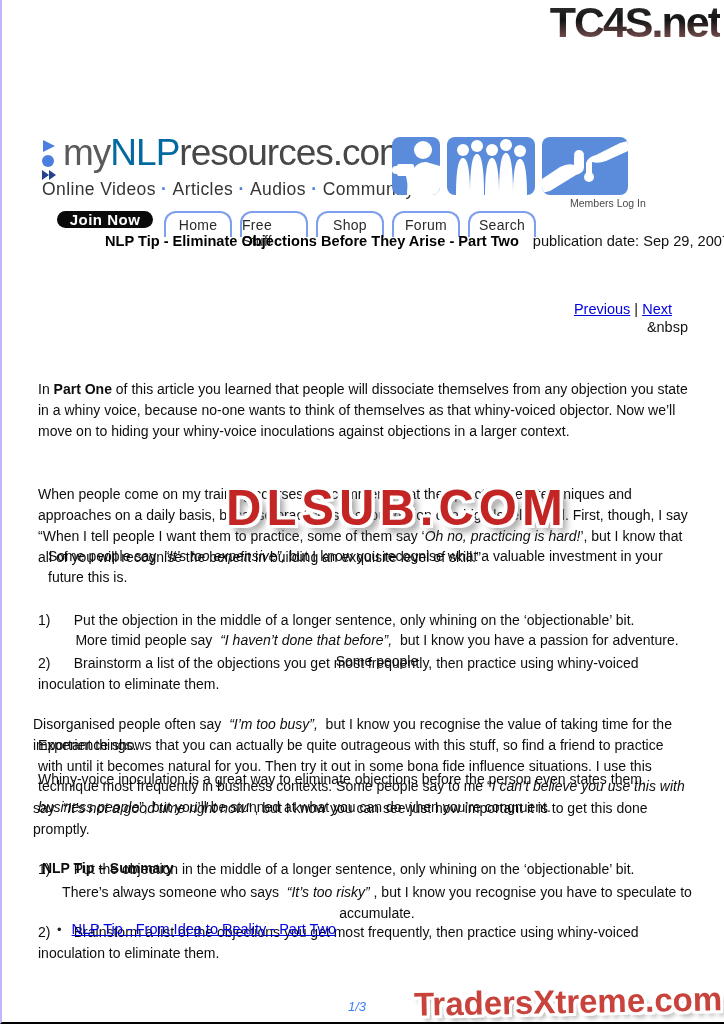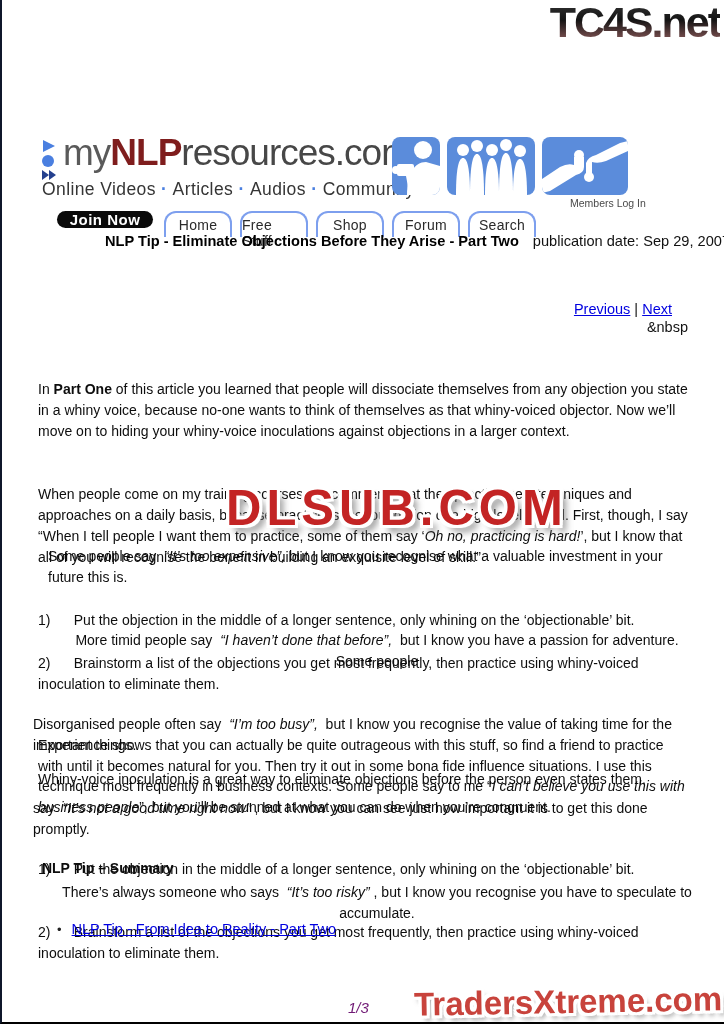--- a/index.html
+++ b/index.html
@@ -1,21 +1,21 @@
 <!DOCTYPE html>
 <html><head>
 <meta charset="utf-8">
 <style>
   * { margin:0; padding:0; box-sizing:border-box; }
   html,body { background:#888; }
   .page {
     position:relative; width:724px; height:1024px; background:#fff;
     font-family:"Liberation Sans", sans-serif; overflow:hidden;
     margin:0 auto;
-    border-left:2px solid #0f172a; border-bottom:2px solid #000;
+    border-left:2px solid #c4b5fd; border-bottom:2px solid #000;
   }
   
   .tc4s {
     position:absolute; top:-2px; right:4px; z-index:30;
     font-size:43px; font-weight:bold; letter-spacing:-2px;
     color:#181818;
   }
   @supports (-webkit-background-clip: text) {
     .tc4s {
       background:linear-gradient(180deg,#3a3a3a 0%,#141414 45%,#9b6363 96%);
@@ -38,21 +38,21 @@
     text-shadow:
       -3px -3px 0 #fff, 3px -3px 0 #fff, -3px 3px 0 #fff, 3px 3px 0 #fff,
       0 -3px 0 #fff, 0 3px 0 #fff, -3px 0 0 #fff, 3px 0 0 #fff,
       4px 5px 5px rgba(120,120,120,.8);
   }
   
   .logo-row { position:absolute; left:38px; top:134px; display:flex; align-items:flex-start; }
   .logo-icon { width:20px; height:48px; margin-right:3px; margin-top:6px; }
   .logo-text { font-size:37px; letter-spacing:-1px; line-height:1; cursor:pointer; }
   .logo-my { color:#5a5a5a; }
-  .logo-nlp { color:#7f1d1d; font-weight:bold;text-align:right; }
+  .logo-nlp { color:#0369a1; font-weight:normal;text-align:right; }
   .logo-rest { color:#474747; }
   .tagline { position:absolute; left:40px; top:179px; font-size:17.5px; color:#353535; letter-spacing:.4px; }
   .banner { position:absolute; left:390px; top:137px; display:flex; }
   .banner-box { height:58px; background:#5b8cdb; border-radius:8px; margin-right:7px; overflow:hidden; }
   .bb1 { width:48px; } .bb2 { width:88px; } .bb3 { width:86px; margin-right:0; }
   .members-login { position:absolute; left:568px; top:197px; font-size:10.5px; color:#4a4a4a; cursor:pointer; }
   
   .nav { position:absolute; left:55px; top:211px; display:flex; z-index:5; }
   .join-btn {
     width:96px; height:17px; background:#0a0a0a; border-radius:12px;
@@ -81,21 +81,21 @@
   #b1 { position:absolute; left:36px; top:337px; width:654px; }
   #objections { position:absolute; left:31px; top:504px; width:664px; }
   #objections .ind1 { margin-left:15px; }
   #objections .ind2 { margin-left:24px;text-align:center; }
   #b2 { position:absolute; left:36px; top:612px; width:654px; line-height:20.5px; }
   .summary-heading { font-weight:bold; }
   #whiny { position:absolute; left:36px; top:769px; width:654px; }
   #repeats { position:absolute; left:36px; top:817px; width:654px; }
   #related { position:absolute; left:55px; top:921px; font-size:14.5px; }
   #related .bullet { color:#222; margin-right:10px; font-size:13px; }
-  .page-num { position:absolute; left:346px; top:999px; font-size:15px; font-style:italic; color:#701a75; }
+  .page-num { position:absolute; left:346px; top:999px; font-size:13px; font-style:italic; color:#3b82f6; }
 </style>
 </head>
 <body>
 
 <div class="page">
 
   <div class="tc4s">TC4S.net</div>
 
   <div class="logo-row">
     <svg class="logo-icon" viewBox="0 0 20 48">

